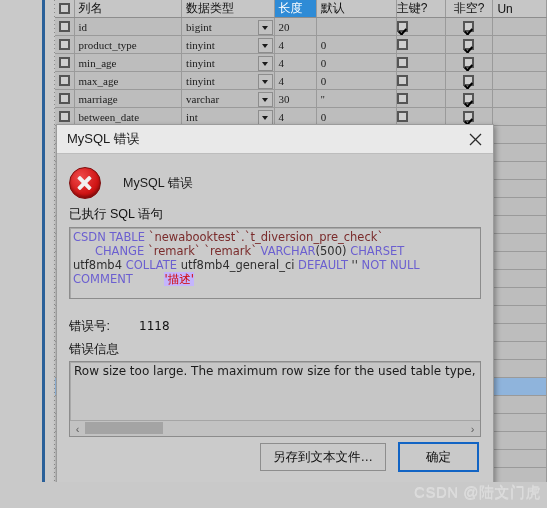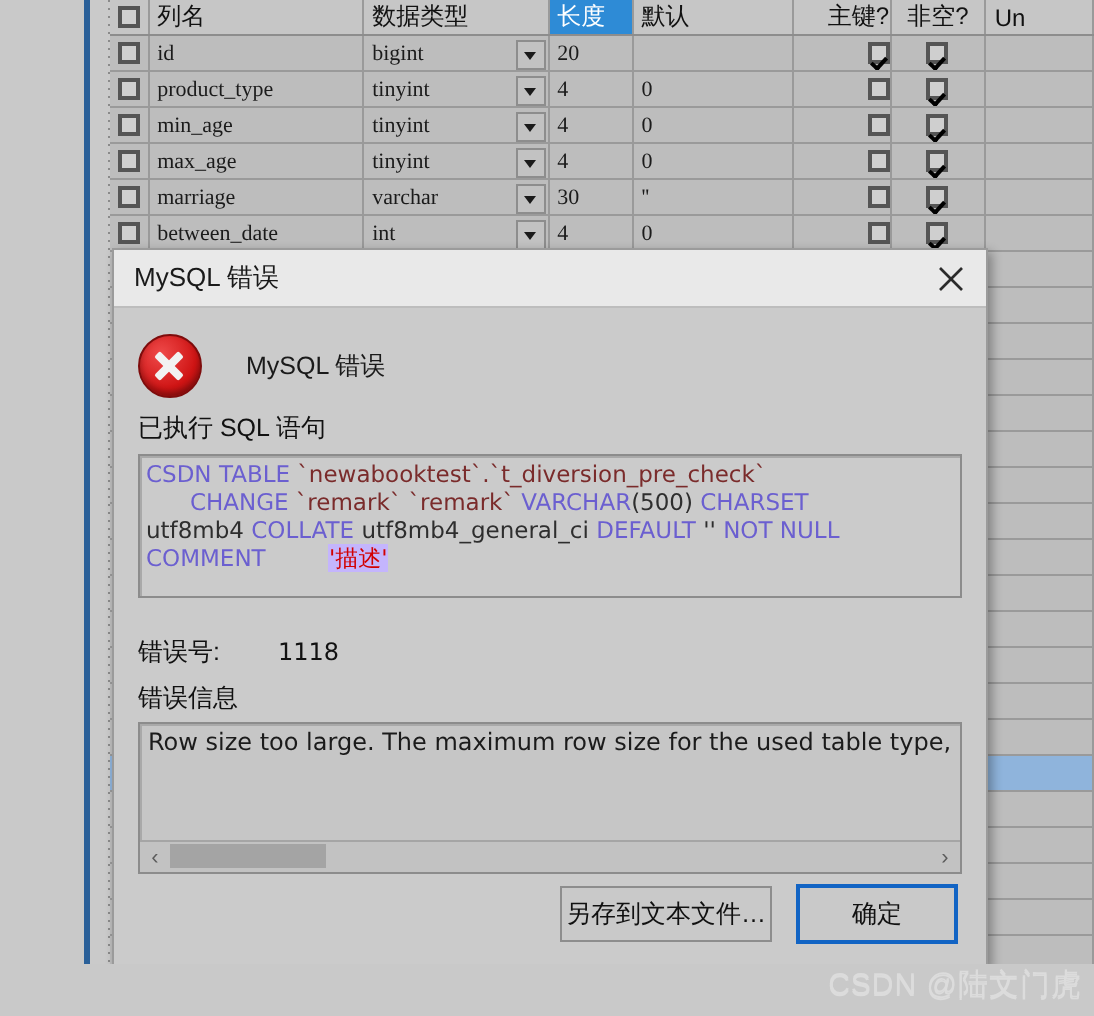--- a/index.html
+++ b/index.html
@@ -22,21 +22,21 @@
   .grid{position:absolute;left:55px;top:0;width:492px;height:508px;background:#bdbdbd;overflow:hidden;}
   .row{position:relative;height:18px;box-sizing:border-box;border-bottom:1px solid #9a9a9a;display:flex;}
   .row.head{background:#c6c6c6;border-bottom:1px solid #8d8d8d;}
   .cell{box-sizing:border-box;border-right:1px solid #9a9a9a;height:100%;
         display:flex;align-items:center;position:relative;overflow:hidden;}
   .c-chk{width:22px;justify-content:center;}
   .c-name{width:121px;padding-left:4px;}
   .c-type{width:104px;padding-left:4px;}
   .c-len{width:47px;padding-left:4px;}
   .c-def{width:90px;padding-left:4px;}
-  .c-pk{width:55px;justify-content:flex-end;}
+  .c-pk{width:55px;justify-content:flex-start;}
   .c-nn{width:54px;justify-content:center;}
   .c-un{width:60px;padding-left:4px;}
   .txt{font-family:Liberation Serif, serif;font-size:11px;color:#1b1b1b;white-space:nowrap;}
   .hdr-txt{font-family:"Liberation Sans","DejaVu Sans",sans-serif;font-size:12px;color:#111;white-space:nowrap;}
   .c-len.sel-head{background:#2e8bd6;}
   .c-len.sel-head .hdr-txt{color:#fff;text-align:center;}
 
   
   .cb{width:11px;height:11px;box-sizing:border-box;background:#cfcfcf;
       border:2px solid #555;position:relative;}
@@ -94,21 +94,21 @@
       border-top:1px solid #a5a5a5;display:flex;align-items:center;}
   .hs-arrow{width:15px;height:15px;display:flex;align-items:center;justify-content:center;
       font-size:11px;color:#5b5b5b;}
   .hs-track{flex:1;height:15px;position:relative;}
   .hs-thumb{position:absolute;left:0;top:1px;height:12px;width:78px;background:#a4a4a4;}
 
   .btn-bar{position:absolute;left:0;right:0;bottom:0;height:52px;display:flex;
       align-items:center;justify-content:flex-end;padding-right:14px;gap:12px;}
   .btn{height:26px;background:#c9c9c9;border:1px solid #8d8d8d;
       font-size:12.5px;color:#111;display:flex;align-items:center;justify-content:center;
-      padding:0 2px;font-family:"Liberation Sans","DejaVu Sans",sans-serif;cursor:default;}
+      padding:0 12px;font-family:"Liberation Sans","DejaVu Sans",sans-serif;cursor:default;}
   .btn.primary{border:2px solid #1264c4;padding:0 26px;}
 
   
   .wm{position:absolute;right:6px;bottom:6px;font-size:15px;color:#dcdcdc;
       font-family:"Liberation Sans","DejaVu Sans",sans-serif;letter-spacing:.5px;
       text-shadow:0 1px 0 rgba(255,255,255,.35);pointer-events:none;}
   .bottom-strip{position:absolute;left:0;bottom:0;width:547px;height:26px;background:#c9c9c9;}
 </style>
 </head>
 <body>

